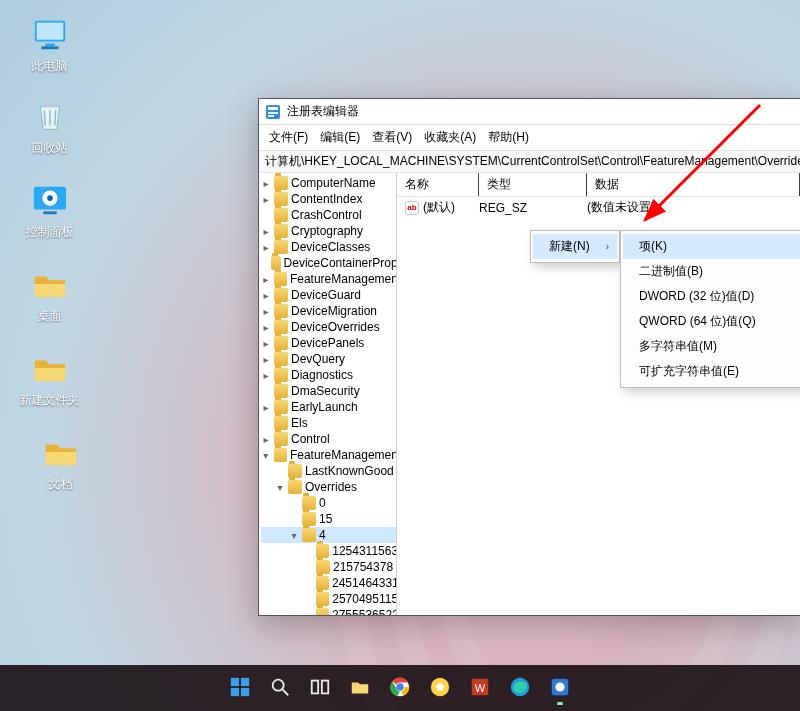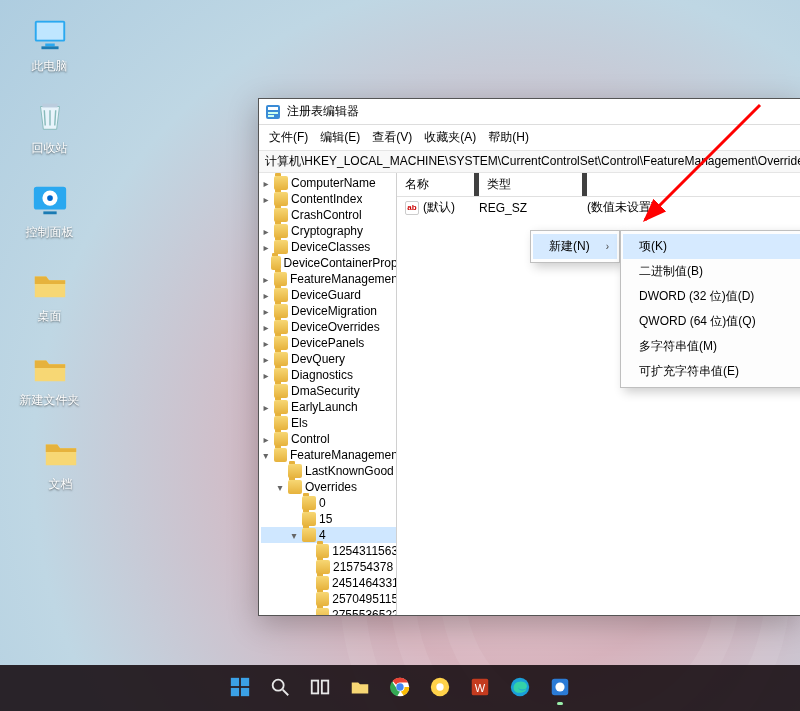--- a/index.html
+++ b/index.html
@@ -49,21 +49,21 @@
     scrollbar-width: thin;
   }
   .tree-row { display: flex; align-items: center; gap: 3px; height: 16px; padding-left: var(--ind,0px); }
   .tree-row .chev { width: 10px; text-align: center; color:#666; font-size:10px; }
   .tree-row .ficon { width:14px; height:14px; background: linear-gradient(#f7d774,#e6b23c); border-radius:2px; position:relative; }
   .tree-row .ficon:before { content:""; position:absolute; top:-3px; left:1px; width:6px; height:3px; background:#e6b23c; border-radius:1px 1px 0 0; }
   .tree-row.sel { background:#cfe7ff; }
   .tree-row .tlabel { overflow:hidden; text-overflow: clip; }
   .listpane { flex:1; display:flex; flex-direction:column; }
   .listhead { display:flex; border-bottom:1px solid #e0e0e0; font-size:12px; }
-  .listhead div { padding:3px 8px; border-right:5px solid #404040; }
+  .listhead div { padding:3px 8px; border-right:1px solid #404040; }
   .listrow { display:flex; font-size:12px; padding:2px 0; align-items:center; }
   .listrow .c-name { width:82px; padding-left:8px; display:flex; align-items:center; gap:4px; }
   .listrow .vicon { width:14px; height:14px; display:flex; align-items:center; justify-content:center; background:#fff; border:1px solid #ccc; border-radius:2px; font-size:8px; color:#c00; font-weight:bold; }
   .listrow .c-type { width:108px; }
   .listrow .c-data { flex:1; }
   
   .ctx {
     position:absolute; background:#fdfdfd; border:1px solid #bfbfbf;
     box-shadow: 4px 4px 10px rgba(0,0,0,.2);
     font-size:12px; padding:3px 2px;
@@ -316,20 +316,21 @@
         <div class="tree-row" style="--ind: 42px;">
           <span class="chev"></span>
           <span class="ficon"></span>
           <span class="tlabel">2755536522</span>
         </div>
       </div>
     <div class="listpane">
       <div class="listhead">
         <div style="width:82px;">名称</div>
         <div style="width:108px;">类型</div>
+        <div style="flex:1;">数据</div>
       </div>
       <div class="listrow">
         <div class="c-name">
           <span class="vicon">ab</span>
           <span>(默认)</span>
         </div>
         <div class="c-type">REG_SZ</div>
         <div class="c-data">(数值未设置)</div>
       </div>
     </div>

